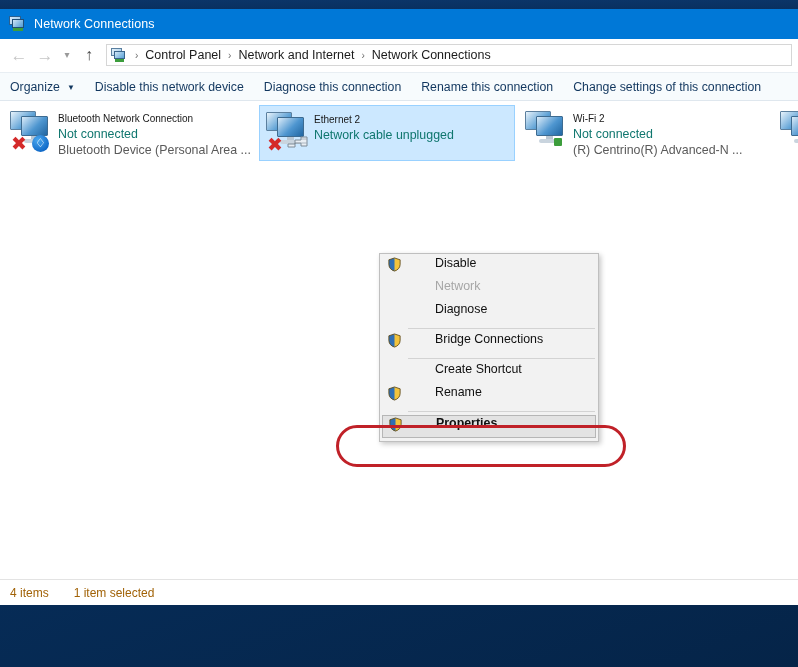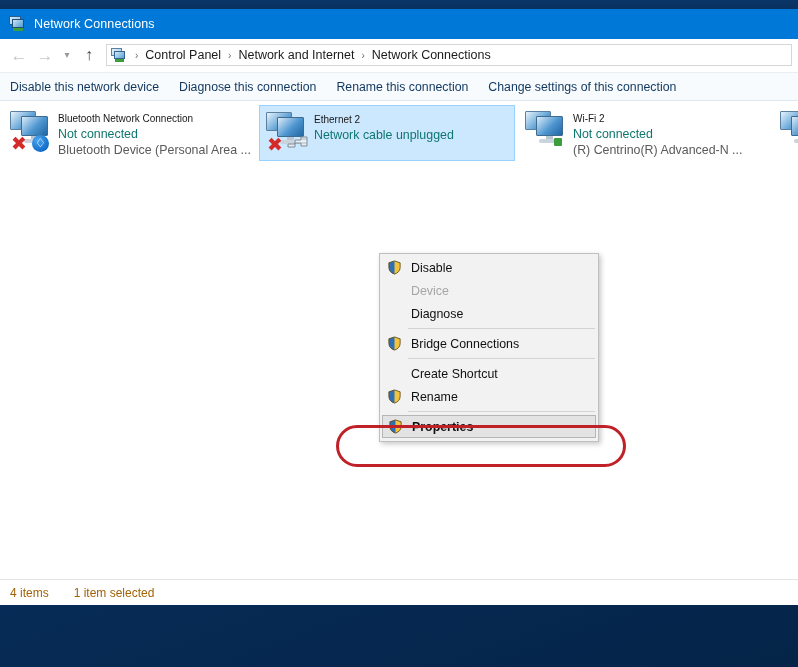--- a/index.html
+++ b/index.html
@@ -296,24 +296,25 @@
     background: #f2f2f2;
     border: 1px solid #bfbfbf;
     box-shadow: 2px 2px 5px rgba(0,0,0,0.22);
     padding: 2px 0 3px 0;
     box-sizing: border-box;
     z-index: 40;
   }
   .mi {
     height: 23px;
     display: flex;
-    align-items: center;
+    align-items: flex-start;
     padding-left: 6px;
     box-sizing: border-box;
     position: relative;
+    gap: 24px;
   }
   .mi-label {
     font-size: 12.4px;
     color: #101010;
     margin-left: 8px;
     white-space: nowrap;
   }
   .mi.disabled .mi-label { color: #a6a6a6; }
   .mi.bold .mi-label { font-weight: bold; }
   .mi.highlight {
@@ -406,20 +407,24 @@
       <span class="crumb-sep">›</span>
       <span class="crumb">Control Panel</span>
       <span class="crumb-sep">›</span>
       <span class="crumb">Network and Internet</span>
       <span class="crumb-sep">›</span>
       <span class="crumb">Network Connections</span>
     </div>
   </div>
 
   <div class="cmdbar">
+    <div class="cmd-item">
+      <span>Organize</span>
+      <span class="cmd-caret">▼</span>
+    </div>
     <div class="cmd-item">Disable this network device</div>
     <div class="cmd-item">Diagnose this connection</div>
     <div class="cmd-item">Rename this connection</div>
     <div class="cmd-item">Change settings of this connection</div>
   </div>
 
   <div class="content">
 
     <div class="conn" style="left:4px; top:4px;">
       <div class="conn-icon">
@@ -488,21 +493,21 @@
             <path d="M8 1 L14 3 L14 8 C14 11.6 11.3 14.1 8 15 C4.7 14.1 2 11.6 2 8 L2 3 Z" fill="#f2c33c"></path>
             <path d="M8 1 L2 3 L2 8 C2 11.6 4.7 14.1 8 15 Z" fill="#2f6fb5"></path>
             <path d="M8 1 L14 3 L14 8 C14 11.6 11.3 14.1 8 15 C4.7 14.1 2 11.6 2 8 L2 3 Z" fill="none" stroke="#5c4a1a" stroke-width="0.9"></path>
           </svg>
         </div>
         <span class="mi-label">Disable</span>
       </div>
 
       <div class="mi disabled">
         <div class="mi-iconslot"></div>
-        <span class="mi-label">Device</span>
+        <span class="mi-label">Network</span>
       </div>
 
       <div class="mi">
         <div class="mi-iconslot"></div>
         <span class="mi-label">Diagnose</span>
       </div>
 
       <div class="mi-sep"></div>
 
       <div class="mi">

